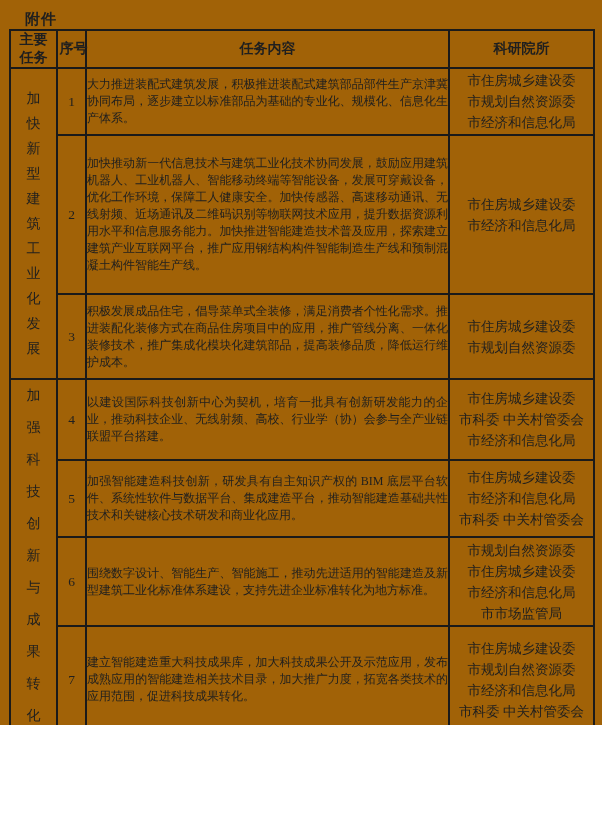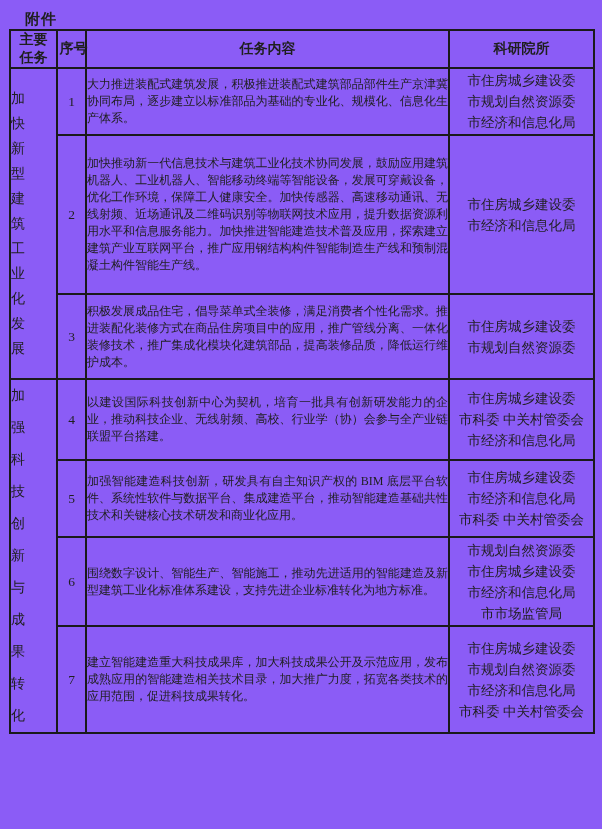--- a/index.html
+++ b/index.html
@@ -8,22 +8,22 @@
     background: #ffffff;
     width: 602px;
   }
   body {
     font-family: "Liberation Serif", "DejaVu Serif", serif;
     color: #1f1f1f;
     -webkit-font-smoothing: antialiased;
   }
   .page {
     width: 602px;
-    height: 829px;
-    background: #8b5cf6;
+    height: 725px;
+    background: #a16207;
     box-sizing: border-box;
     overflow: hidden;
   }
   .attachment-label {
     font-weight: bold;
     font-size: 15px;
     margin: 10px 0 0 25px;
     letter-spacing: 1px;
   }
   .doc-title {
@@ -66,21 +66,21 @@
     text-align: center;
     vertical-align: middle;
     line-height: 18px;
   }
   th.hcell .wrap-narrow {
     display: inline-block;
     width: 2.2em;
     word-break: break-all;
   }
   td.group-cell {
-    text-align: left;
+    text-align: center;
     vertical-align: middle;
     font-size: 14px;
   }
   td.group-cell .v-label {
     display: inline-block;
     width: 1.05em;
     word-break: break-all;
     margin: 0 auto;
   }
   td.group-cell .v-label.g1 { line-height: 25px; }

